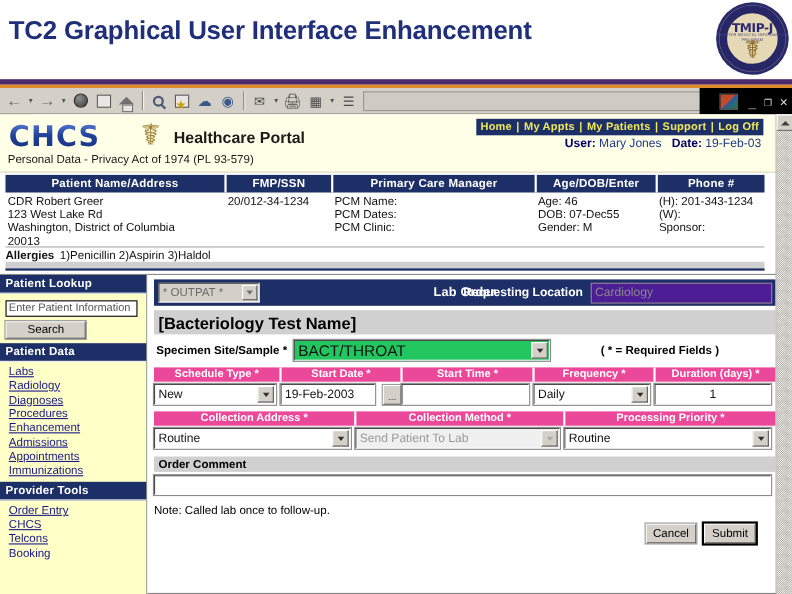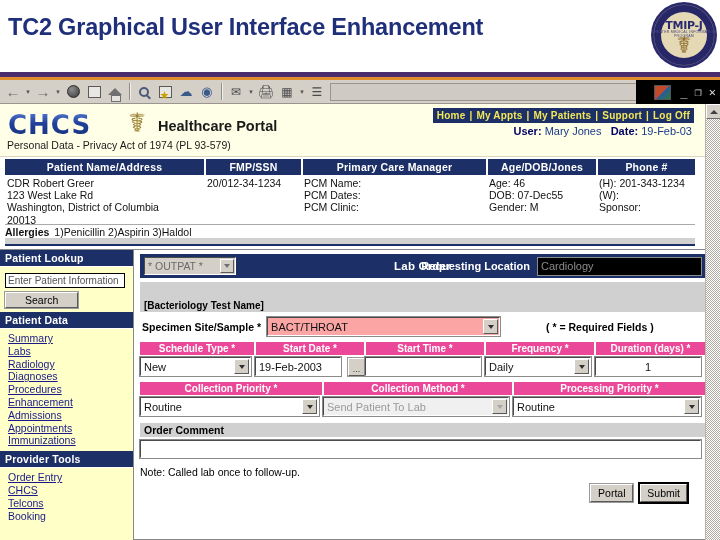--- a/index.html
+++ b/index.html
@@ -413,56 +413,56 @@
     letter-spacing: 0.2px;
     pointer-events: none;
   }
   .ob-reqloc {
     position: absolute; right: 175px;
     color: #ffffff; font-size: 11px; font-weight: bold;
   }
   .ob-locinput {
     position: absolute; right: 3px;
     width: 165px; height: 19px;
-    background: #000000;
+    background: #4c1d95;
     border: 1px solid #8a8a8a;
     font-size: 11px;
     color: #8a8a8a;
     padding-left: 3px;
     display: flex; align-items: center;
   }
 
   .section-band {
     margin-top: 4px;
     background: #d0d0d0;
-    font-size: 10px;
+    font-size: 15px;
     font-weight: bold;
     color: #000000;
-    padding: 18px 0 1px 4px;
+    padding: 4px 0 1px 4px;
   }
 
   .spec-row {
     margin-top: 5px;
     display: flex;
     align-items: center;
   }
   .spec-label {
     font-size: 10.5px; font-weight: bold;
     color: #000000;
     margin-left: 2px;
   }
   .spec-select {
     margin-left: 6px;
     width: 233px; height: 19px;
-    background: #fca5a5;
+    background: #22c55e;
     border: 1px solid #ffffff;
     border-left-color: #4a4a4a; border-top-color: #4a4a4a;
     outline: 1px solid #8a8a8a;
     display: flex; align-items: center;
-    font-size: 11px; color: #111111;
+    font-size: 14px; color: #111111;
     padding-left: 3px;
     position: relative;
   }
   .sel-arrow {
     position: absolute; right: 1px; top: 1px;
     width: 15px; height: 15px;
     background: #d4d0c8;
     border: 1px solid #ffffff;
     border-right-color: #5a5a5a; border-bottom-color: #5a5a5a;
     display: flex; align-items: center; justify-content: center;
@@ -673,21 +673,21 @@
             <col style="width:97px">
             <col style="width:185px">
             <col style="width:110px">
             <col style="width:98px">
         </colgroup>
         <thead>
           <tr>
             <th>Patient Name/Address</th>
             <th>FMP/SSN</th>
             <th>Primary Care Manager</th>
-            <th>Age/DOB/Jones</th>
+            <th>Age/DOB/Enter</th>
             <th>Phone #</th>
           </tr>
         </thead>
         <tbody>
           <tr>
             <td>
               <div>CDR Robert Greer</div>
               <div>123 West Lake Rd</div>
               <div>Washington, District of Columbia</div>
               <div>20013</div>
@@ -723,21 +723,20 @@
         <div class="sidebar">
 
           <div class="side-head">Patient Lookup</div>
           <div class="side-body">
             <input class="side-input" type="text" value="Enter Patient Information" style="">
             <div><button class="side-btn">Search</button></div>
           </div>
 
           <div class="side-head">Patient Data</div>
           <div class="side-body">
-            <a class="side-link">Summary</a>
             <a class="side-link">Labs</a>
             <a class="side-link">Radiology</a>
             <a class="side-link">Diagnoses</a>
             <a class="side-link">Procedures</a>
             <a class="side-link">Enhancement</a>
             <a class="side-link">Admissions</a>
             <a class="side-link">Appointments</a>
             <a class="side-link">Immunizations</a>
           </div>
 
@@ -829,21 +828,21 @@
           </table>
 
           <table class="fgrid">
             <colgroup>
                 <col style="width:183px">
                 <col style="width:190px">
                 <col style="width:192px">
               </colgroup>
             <thead>
               <tr>
-                <th>Collection Priority *</th>
+                <th>Collection Address *</th>
                 <th>Collection Method *</th>
                 <th>Processing Priority *</th>
               </tr>
             </thead>
             <tbody>
               <tr>
                 <td>
                   <div class="fld">
                     <span>Routine</span>
                     <span class="sel-arrow">
@@ -870,21 +869,21 @@
               </tr>
             </tbody>
           </table>
 
           <div class="comment-band">Order Comment</div>
           <div class="comment-input"></div>
 
           <div class="note-line">Note: Called lab once to follow-up.</div>
 
           <div class="btnrow">
-            <div class="fbtn">Portal</div>
+            <div class="fbtn">Cancel</div>
             <div class="fbtn primary">Submit</div>
           </div>
 
         </div>
       </div>
 
       <div class="scrollbar">
         <div class="scroll-up">
             <i></i>
           </div>

